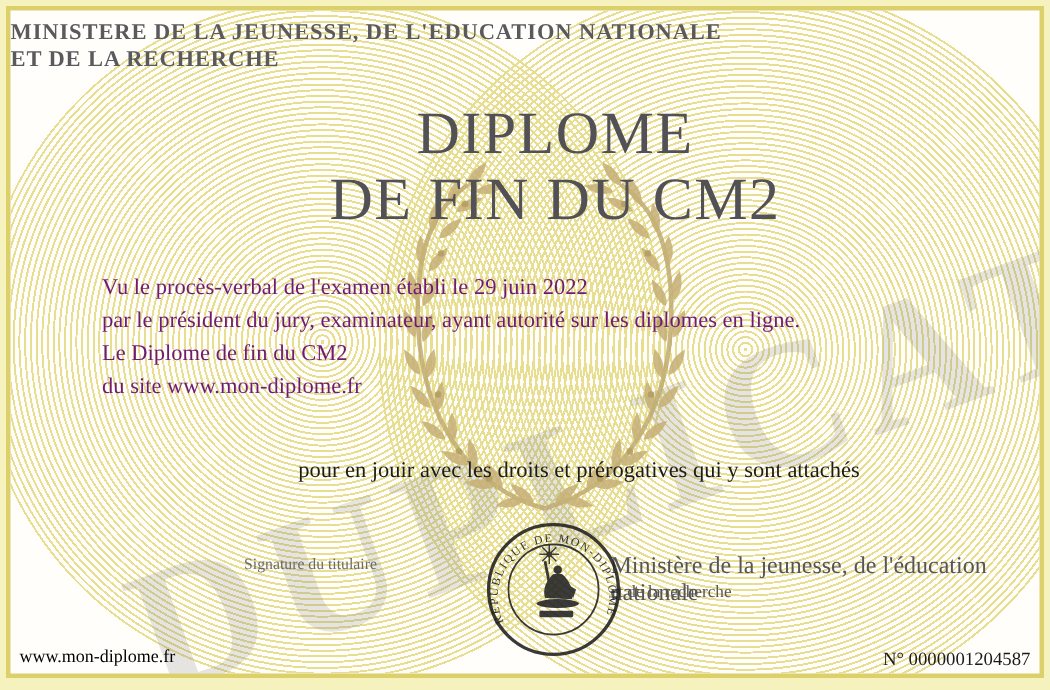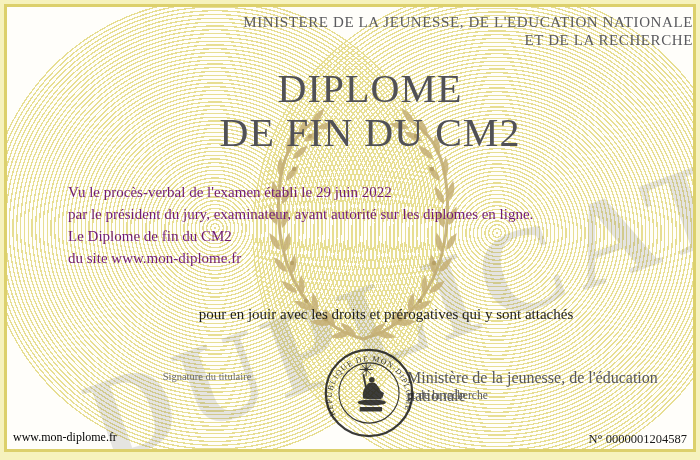--- a/index.html
+++ b/index.html
@@ -24,21 +24,21 @@
   }
   .watermark{
     position:absolute;left:85px;top:345px;width:960px;height:150px;
     z-index:2;font-size:120px;font-weight:bold;letter-spacing:8px;
     color:rgba(125,125,125,0.20);white-space:nowrap;line-height:150px;
     transform:rotate(-20deg);transform-origin:0 50%;
     transform-box:border-box;pointer-events:none;
   }
   .wreath{position:absolute;left:241px;top:88px;z-index:3;}
   .txt{position:absolute;z-index:4;}
-  .header-line{left:0;width:100%;text-align:right;color:#5a5a5e;font-size:15px;letter-spacing:0.6px;}
+  .header-line{left:0;width:100%;text-align:left;color:#5a5a5e;font-size:15px;letter-spacing:0.6px;font-weight:bold;}
   .header-line.l1{top:7px;}
   .header-line.l2{top:25px;}
   .title-line{left:0;width:100%;text-align:center;color:#515156;font-size:40px;letter-spacing:1px;padding-left:20px;}
   .title-line.l1{top:58px;}
   .title-line.l2{top:102px;}
   .body-block{left:61px;top:174px;font-size:15px;line-height:22px;color:#701a75;}
   .closing-line{left:0;width:100%;text-align:center;top:299px;font-size:15px;color:#1c1c1c;padding-left:36px;}
   .signature-label{left:60px;top:364px;width:280px;text-align:center;font-size:10.5px;color:#6a6a6e;}
   .ministry-l1{left:400px;top:362px;font-size:16px;color:#55555a;}
   .ministry-l2{left:400px;top:382px;font-size:11.5px;color:#55555a;}

